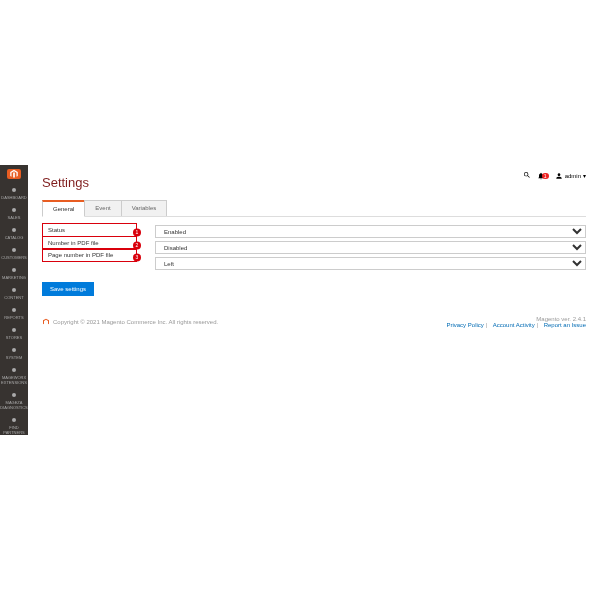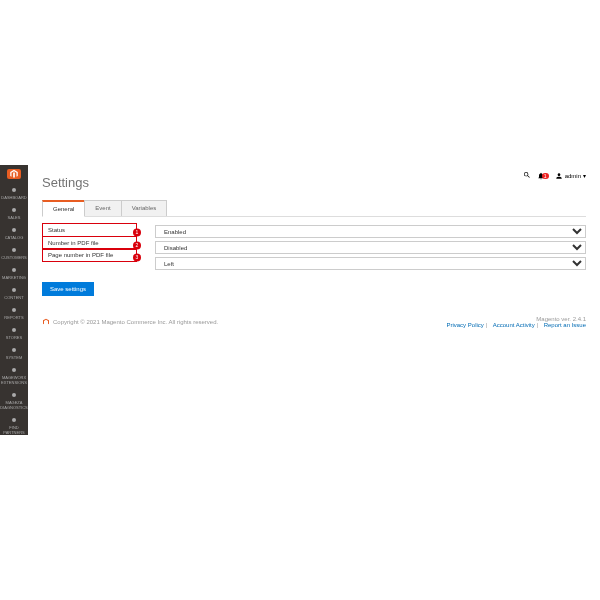--- a/index.html
+++ b/index.html
@@ -8,21 +8,21 @@
   .sidebar { width: 28px; background: #373330; display: flex; flex-direction: column; align-items: center; padding-top: 4px; }
   .logo { width: 14px; height: 14px; background: #e85d22; border-radius: 2px; margin-bottom: 4px; display:flex; align-items:center; justify-content:center;}
   .logo svg { width: 10px; height: 10px; }
   .nav-item { color: #aaa; font-size: 4px; text-align: center; width: 100%; padding: 3px 0; display: flex; flex-direction: column; align-items: center; gap: 1px; cursor: pointer; }
   .nav-item svg { width: 8px; height: 8px; fill: #aaa; }
   .main { flex: 1; padding: 8px 14px 0 14px; position: relative; }
   .topbar { position: absolute; top: 6px; right: 14px; display: flex; align-items: center; gap: 6px; }
   .topbar svg { width: 8px; height: 8px; }
   .badge { background: #e22; color: #fff; border-radius: 6px; font-size: 5px; padding: 0 2px; margin-left: -3px; }
   .user { display: flex; align-items: center; gap: 2px; font-size: 6px; }
-  h1 { font-weight: 400; font-size: 13px; color: #737373; margin-top: 2px; margin-bottom: 10px; }
+  h1 { font-weight: 400; font-size: 13px; color: #7f1d1d; margin-top: 2px; margin-bottom: 10px; }
   .tabs { display: flex; border-bottom: 1px solid #ddd; }
   .tab { padding: 4px 10px; border: 1px solid #ccc; border-bottom: none; background: #f1f1f1; font-size: 6px; color: #666; cursor: pointer; margin-right: -1px; }
   .tab.active { background: #fff; border-bottom: 1px solid #fff; color: #333; border-top: 2px solid #e85d22; margin-bottom: -1px; }
   .content { display: flex; gap: 18px; margin-top: 6px; }
   .labels { width: 95px; display: flex; flex-direction: column; gap: 0; position: relative; }
   .label-row { border: 1.5px solid #d9000c; padding: 3px 5px; font-size: 6px; color: #333; position: relative; margin-top: -1.5px; }
   .label-row:first-child { margin-top: 0; }
   .marker { position: absolute; right: -5px; top: 50%; transform: translateY(-20%); width: 8px; height: 8px; background: #d9000c; color: #fff; border-radius: 50%; font-size: 5px; display: flex; align-items: center; justify-content: center; }
   .fields { flex: 1; display: flex; flex-direction: column; gap: 3px; padding-top: 2px; }
   .sel { width: 100%; border: 1px solid #ccc; font-size: 6px; padding: 2px 4px; background: #fff; color: #333; height: 13px; }

